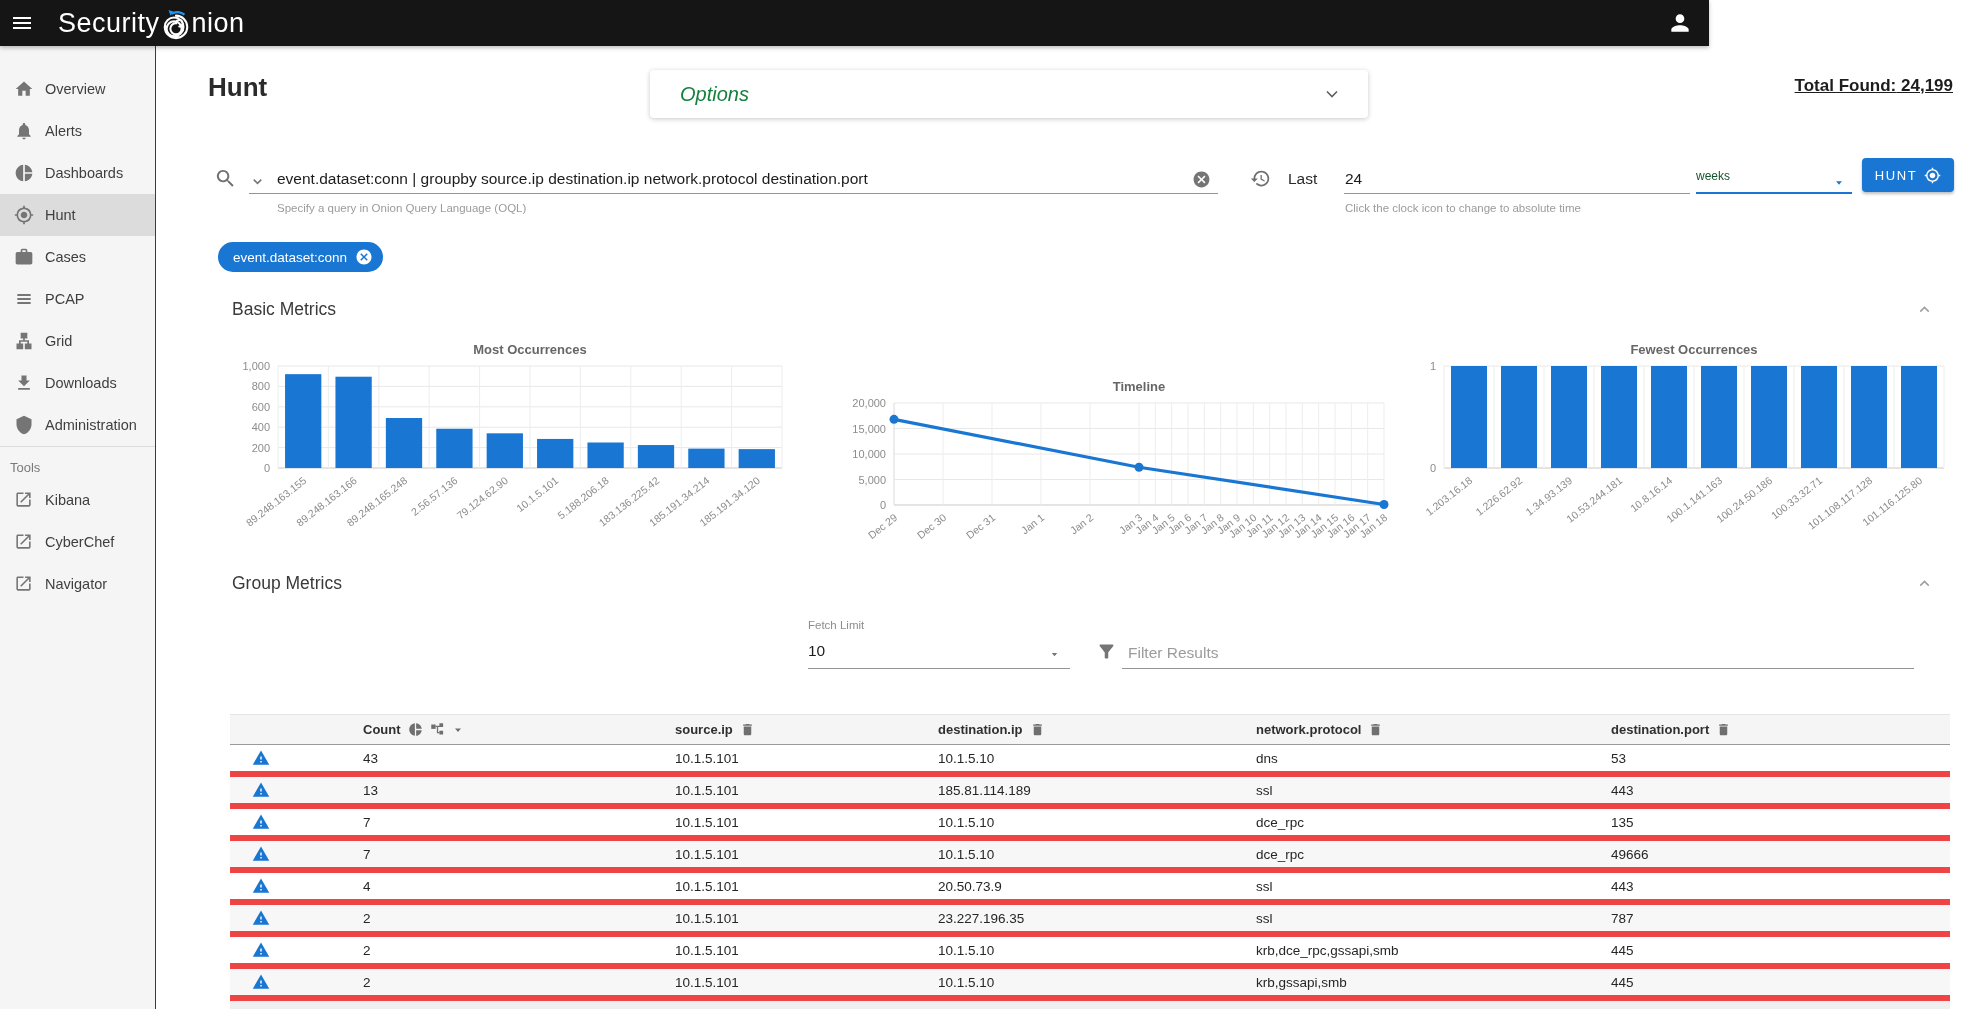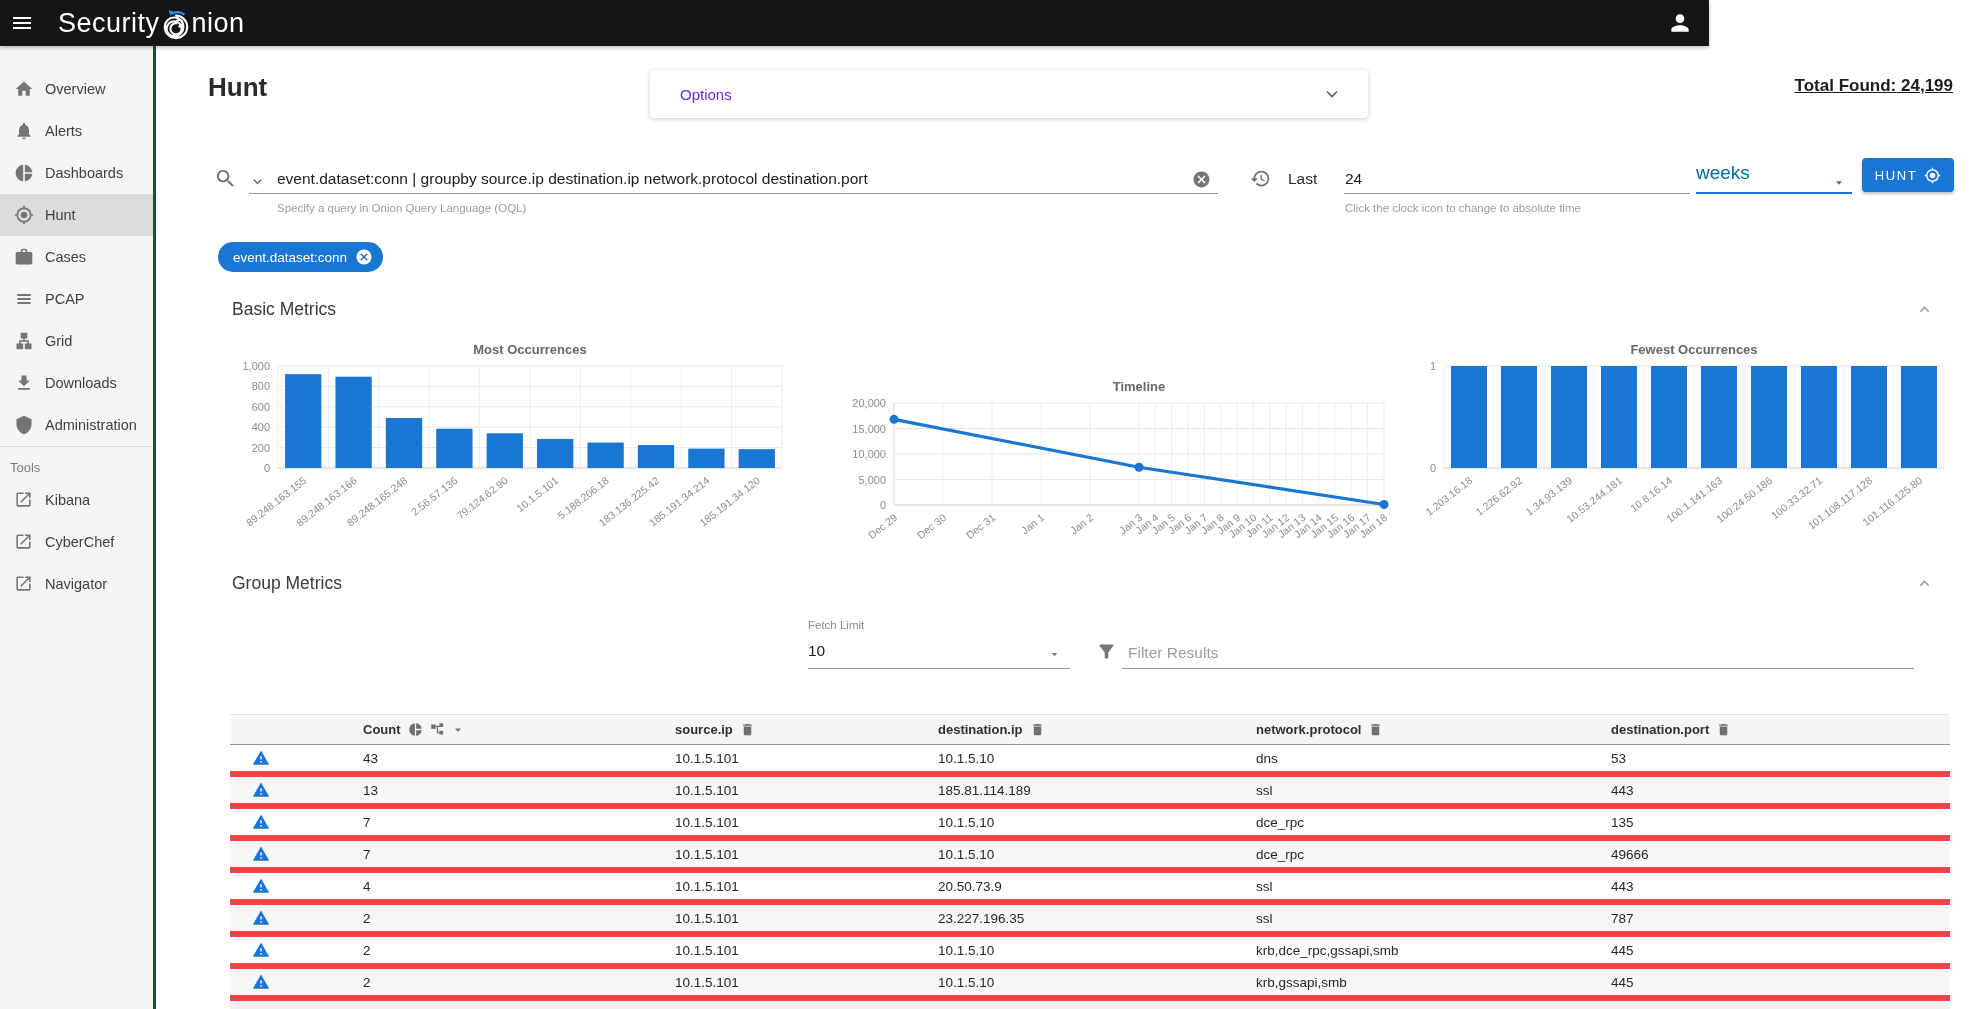--- a/index.html
+++ b/index.html
@@ -11,53 +11,53 @@
   .topbar { position:absolute; left:0; top:0; width:1709px; height:46px; background:#151515;
     display:flex; align-items:center; z-index:30; box-shadow:0 2px 4px rgba(0,0,0,.25); }
   .hamburger { width:44px; height:46px; display:flex; align-items:center; justify-content:center;
     color:#fff; cursor:pointer; }
   .brand { display:flex; align-items:center; color:#fff; font-size:27px; margin-left:14px; letter-spacing:.5px; }
   .brand .onion { margin:0 1px; position:relative; top:2px; }
   .topbar-right { margin-left:auto; margin-right:16px; color:#fff; }
 
   
   .sidebar { position:absolute; left:0; top:46px; width:156px; height:963px; background:#f5f5f5;
-    border-right:3px solid #14532d; padding-top:22px; z-index:20; }
+    border-right:1px solid #14532d; padding-top:22px; z-index:20; }
   .side-item { height:42px; display:flex; align-items:center; padding-left:14px; cursor:pointer;
     color:#3f3f3f; font-size:14.5px; }
   .side-item .ico { width:20px; height:20px; color:#757575; margin-right:11px; flex:none; }
   .side-item.active { background:#dcdcdc; }
   .tools-divider { border-top:1px solid #dcdcdc; margin-top:0; }
   .tools-header { font-size:13px; color:#7a7a7a; padding:13px 0 4px 10px; }
 
   
   .main { position:absolute; left:156px; top:46px; width:1817px; height:963px; background:#fff; overflow:hidden; }
   .page-title { position:absolute; left:52px; top:26px; font-size:26px; font-weight:bold; color:#2b2b2b; }
   .options-card { position:absolute; left:494px; top:24px; width:718px; height:48px; background:#fff;
     border-radius:4px; box-shadow:0 1px 5px rgba(0,0,0,.22); display:flex; align-items:center;
     padding:0 26px 0 30px; cursor:pointer; }
-  .options-label { font-size:15px; color:#6d28d9; }
+  .options-label { font-size:20px; color:#15803d;font-style:italic; }
   .options-card .chev { margin-left:auto; color:#616161; }
   .total-found { position:absolute; right:20px; top:30px; font-size:17px; font-weight:bold; color:#1d1d1d;text-decoration:underline; }
 
   
   .q-search-icon { position:absolute; left:58px; top:121px; color:#6f6f6f; }
   .q-dd-icon { position:absolute; left:94px; top:128px; color:#757575; cursor:pointer; }
   .q-input { position:absolute; left:121px; top:120px; width:905px; height:26px; border:none; outline:none;
     font-size:15.5px; color:#1c1c1c; background:transparent; font-family:"Liberation Sans",sans-serif; }
   .q-underline { position:absolute; left:93px; top:147px; width:969px; height:1px; background:#949494; }
   .q-clear { position:absolute; left:1036px; top:124px; color:#757575; cursor:pointer; }
   .q-hint { position:absolute; left:121px; top:156px; font-size:11.5px; color:#9b9b9b; }
   .t-history { position:absolute; left:1094px; top:122px; color:#6f6f6f; cursor:pointer; }
   .t-last { position:absolute; left:1132px; top:124px; font-size:15.5px; color:#2a2a2a; }
   .t-duration { position:absolute; left:1189px; top:120px; width:340px; height:26px; border:none; outline:none;
     font-size:15.5px; color:#1c1c1c; background:transparent; font-family:"Liberation Sans",sans-serif; }
   .t-underline { position:absolute; left:1188px; top:147px; width:346px; height:1px; background:#949494; }
   .t-hint { position:absolute; left:1189px; top:156px; font-size:11.5px; color:#9b9b9b; }
-  .t-units { position:absolute; left:1540px; top:116px; width:156px; font-size:19px; color:#0369a1; cursor:pointer; }
+  .t-units { position:absolute; left:1540px; top:123px; width:156px; font-size:12px; color:#14532d; cursor:pointer; }
   .t-units-underline { position:absolute; left:1540px; top:146px; width:156px; height:2px; background:#1976d2; }
   .t-units-caret { position:absolute; left:1676px; top:130px; color:#1976d2; }
   .hunt-btn { position:absolute; left:1706px; top:112px; width:92px; height:34px; background:#1976d2; color:#fff;
     border:none; border-radius:4px; font-size:13px; letter-spacing:1.6px; display:flex; align-items:center;
     justify-content:center; gap:7px; cursor:pointer; box-shadow:0 2px 3px rgba(0,0,0,.25);
     font-family:"Liberation Sans",sans-serif; }
 
   
   .chip { position:absolute; left:62px; top:196px; height:30px; background:#1976d2; border-radius:16px;
     display:inline-flex; align-items:center; padding:0 10px 0 15px; color:#fff; font-size:13.5px; cursor:pointer; }

